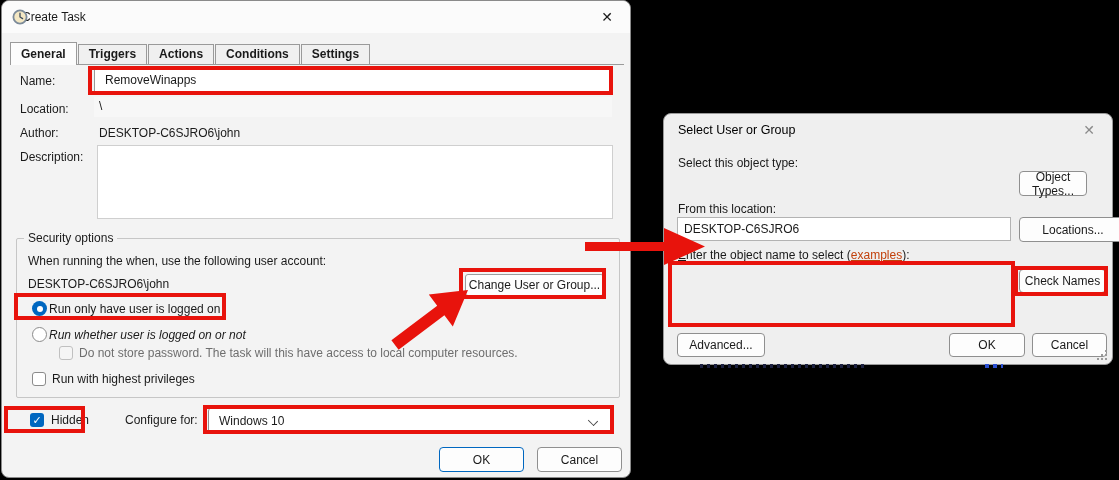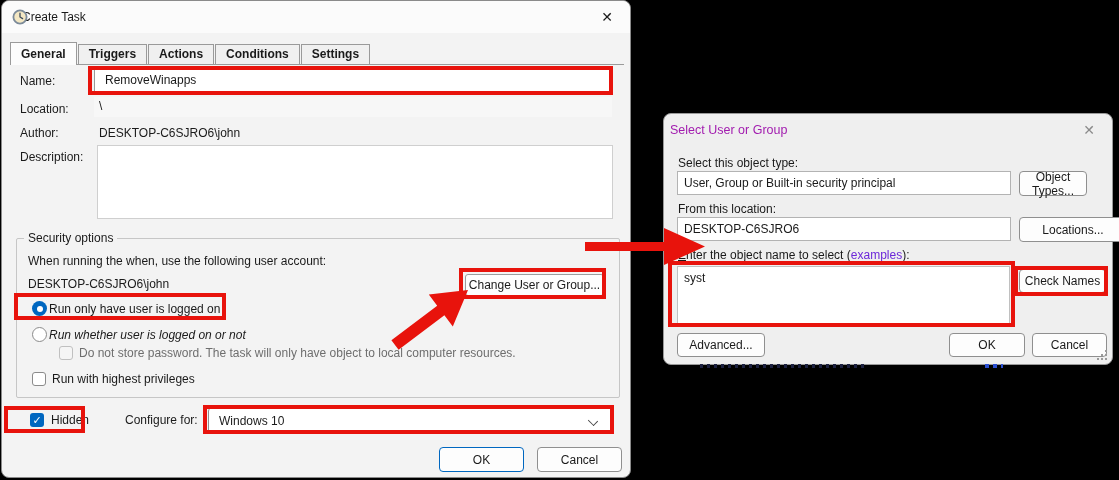--- a/index.html
+++ b/index.html
@@ -38,24 +38,24 @@
   .cb { position:absolute; width:14px; height:14px; border-radius:3px; }
   .cb.off { background:#fff; border:1px solid #8b8b8b; }
   .cb.off.disabled { background:#f5f5f5; border:1px solid #c0c0c0; }
   .cb.on { background:#0067c0; color:#fff; font-size:11px; line-height:14px; text-align:center; }
 
   .select-box { position:absolute; background:#fff; border:1px solid #8f8f8f; border-radius:4px; display:flex; align-items:center; padding-left:10px; }
   .chev { position:absolute; right:16px; top:9px; width:8px; height:8px; border-right:1.4px solid #454545; border-bottom:1.4px solid #454545; transform:rotate(45deg) scaleY(.8); }
 
   
   #select-user { left:663px; top:113px; width:450px; height:252px; background:#efefef; border:1px solid #9a9a9a; }
-  #select-user .title-text { margin-left:6px; color:#a21caf; font-size:12.5px; }
+  #select-user .title-text { margin-left:14px; color:#000000; font-size:12.5px; }
   #select-user .close-x { color:#8a8a8a; }
   .su-field { position:absolute; background:#fff; border:1px solid #b3b3b3; padding:4px 6px; white-space:nowrap; overflow:hidden; }
-  .link { color:#6d28d9; }
+  .link { color:#c2410c; text-decoration:underline; }
   .ul { text-decoration:underline; }
   .grip { position:absolute; right:5px; bottom:4px; width:10px; height:10px; }
   .grip i { position:absolute; width:2px; height:2px; background:#9a9a9a; }
 
   
   .redbox { position:absolute; border:4px solid #e8130c; z-index:40; pointer-events:none; }
   #arrows { position:absolute; left:0; top:0; width:1119px; height:480px; z-index:50; pointer-events:none; }
 
   .clip-strip { position:absolute; height:4px; z-index:5;
     background:repeating-linear-gradient(90deg,#1c2140 0 3px, transparent 3px 7px); }
@@ -107,21 +107,21 @@
 
     <div class="btn" style="left:463px;top:273px;width:139px;height:22px;border-color:#9c9c9c;border-radius:3px;">Change User or Group...</div>
 
     <span class="radio sel" style="left:30px;top:300px;"></span>
     <span class="lbl" style="left:47px;top:301px;">Run only have user is logged on</span>
 
     <span class="radio unsel" style="left:30px;top:326px;"></span>
     <span class="lbl" style="left:47px;top:327px;font-style:italic;">Run whether user is logged on or not</span>
 
     <span class="cb off disabled" style="left:57px;top:345px;"></span>
-    <span class="lbl" style="left:77px;top:345px;color:#6e6e6e;">Do not store password.  The task will only have object to local computer resources.</span>
+    <span class="lbl" style="left:77px;top:345px;color:#6e6e6e;">Do not store password.  The task will this have access to local computer resources.</span>
 
     <span class="cb off" style="left:30px;top:371px;"></span>
     <span class="lbl" style="left:50px;top:371px;">Run with highest privileges</span>
 
     <span class="cb on" style="left:28px;top:412px;">✓</span>
     <span class="lbl" style="left:49px;top:412px;">Hidden</span>
 
     <span class="lbl" style="left:123px;top:412px;">Configure for:</span>
     <div class="select-box" style="left:206px;top:406px;width:406px;height:27px;">
       <span>Windows 10</span>
@@ -132,32 +132,30 @@
     <div class="btn" style="left:535px;top:446px;width:85px;height:25px;">Cancel</div>
   </div>
 
   <div id="select-user" class="dialog">
     <div class="titlebar">
       <span class="title-text">Select User or Group</span>
       <span class="close-x">✕</span>
     </div>
 
     <span class="lbl" style="left:14px;top:42px;">Select this object type:</span>
-    <div class="su-field" style="left:13px;top:57px;width:334px;height:24px;">User, Group or Built-in security principal</div>
     <div class="btn" style="left:355px;top:57px;width:68px;height:25px;">Object Types...</div>
 
     <span class="lbl" style="left:14px;top:88px;">From this location:</span>
     <div class="su-field" style="left:13px;top:103px;width:334px;height:24px;">DESKTOP-C6SJRO6</div>
     <div class="btn" style="left:355px;top:103px;width:108px;height:25px;">Locations...</div>
 
     <span class="lbl" style="left:14px;top:134px;">
       <span class="ul">E</span><span>nter the object name to select (</span><span class="link">examples</span><span>):</span>
     </span>
 
-    <div class="su-field" style="left:13px;top:152px;width:333px;height:58px;border:1px solid #c0c0c0;">syst</div>
     <div class="btn" style="left:355px;top:155px;width:87px;height:24px;">Check Names</div>
 
     <div class="btn" style="left:13px;top:219px;width:88px;height:24px;">Advanced...</div>
     <div class="btn" style="left:285px;top:219px;width:76px;height:24px;">OK</div>
     <div class="btn" style="left:368px;top:219px;width:75px;height:24px;">Cancel</div>
 
     <span class="grip">
       <i style="right:0;bottom:0;"></i>
         <i style="right:4px;bottom:0;"></i>
         <i style="right:0;bottom:4px;"></i>

